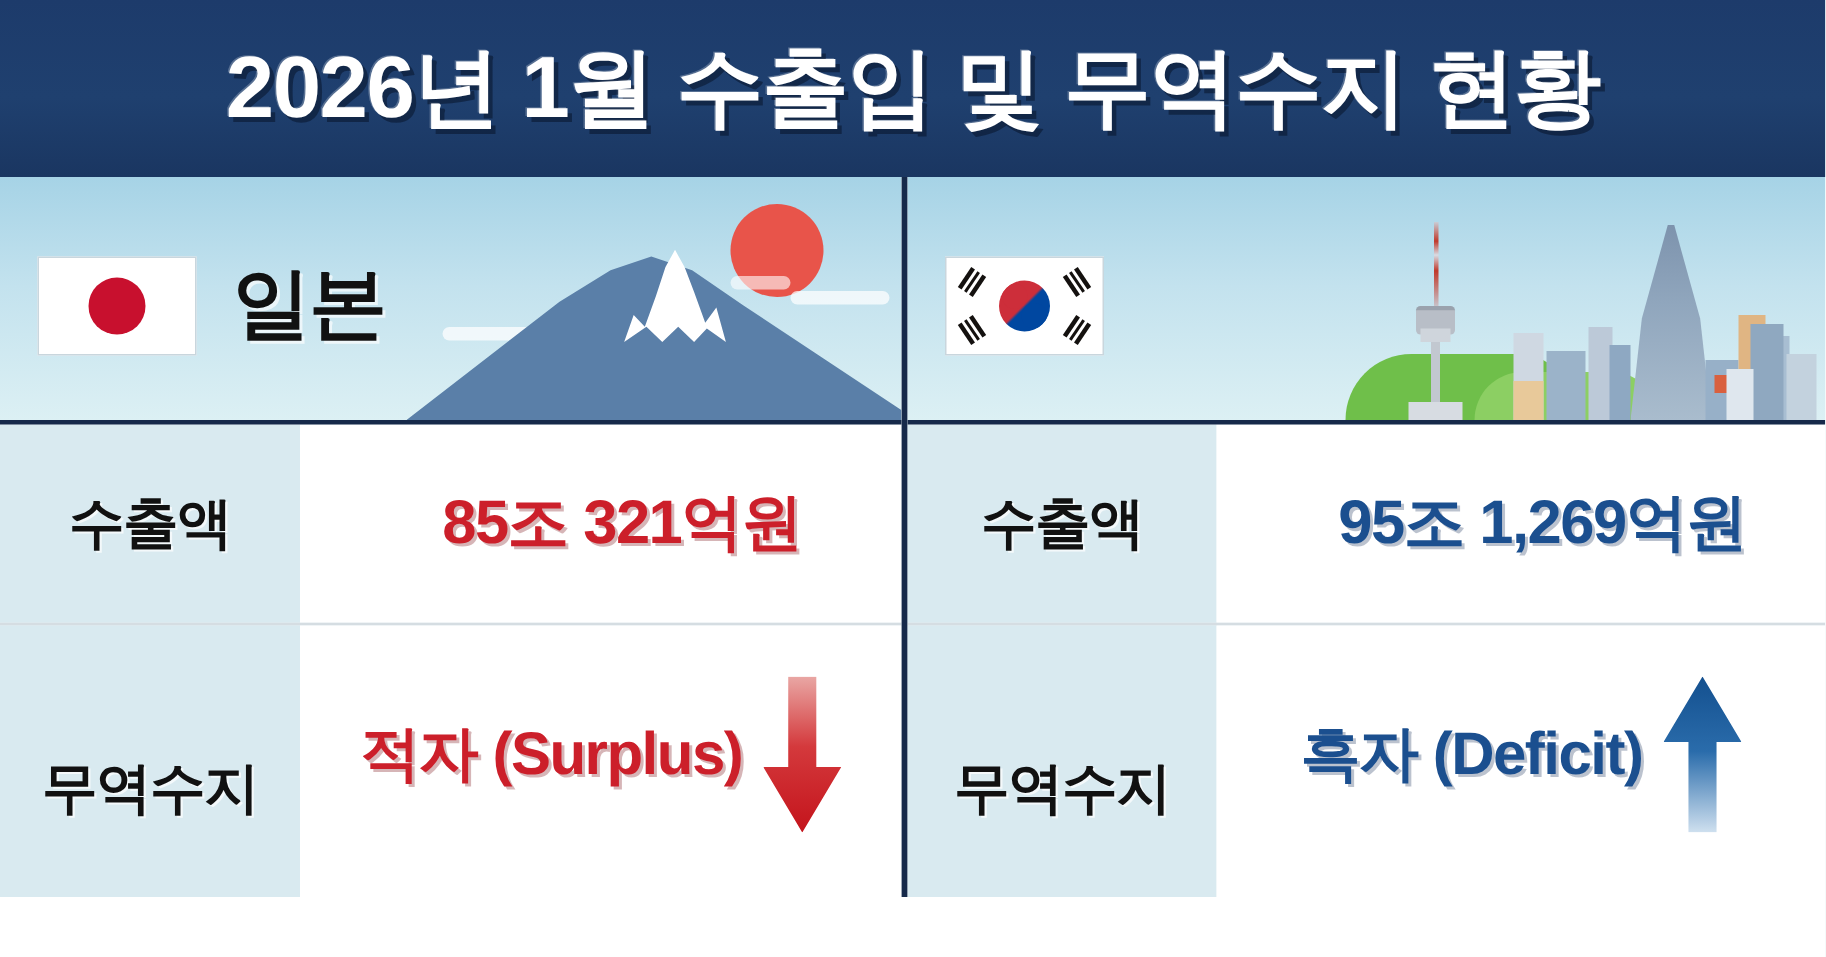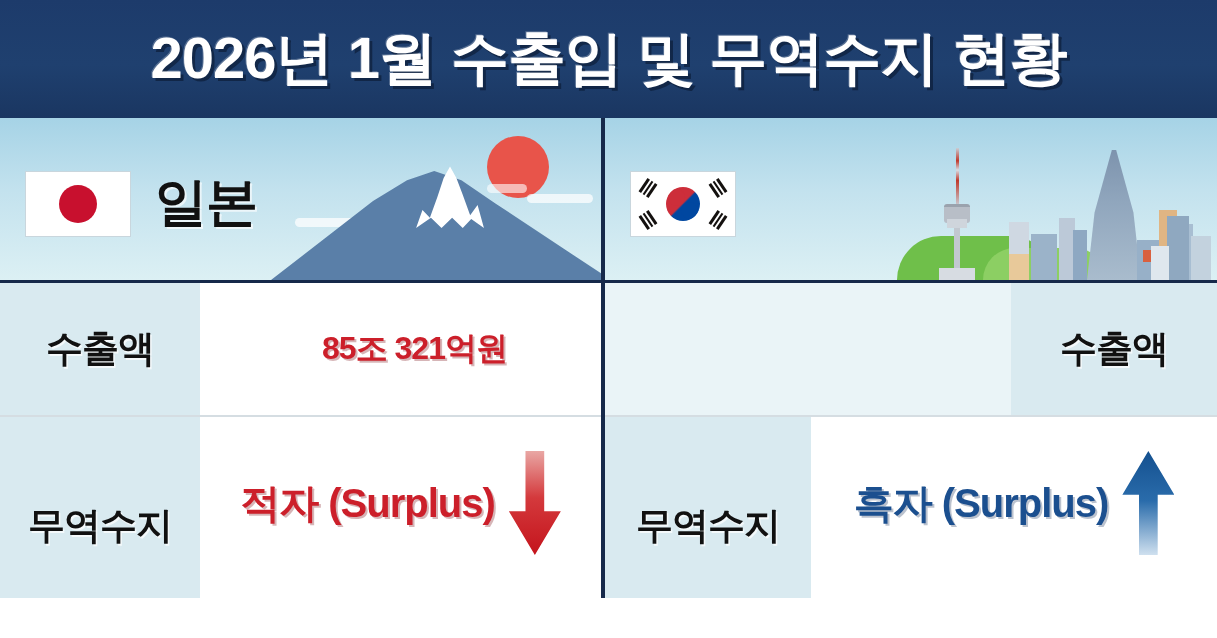--- a/index.html
+++ b/index.html
@@ -289,21 +289,21 @@
     display: flex;
     flex-direction: column;
     line-height: 1.12;
   }
   .value-text {
     font-size: 40px;
     font-weight: bold;
     letter-spacing: -1px;
     white-space: nowrap;
   }
-  .value-text.big { font-size: 32px; margin-left: 28px; }
+  .value-text.big { font-size: 41px; margin-left: 28px; }
   .val-red  { color: #cc1f2a; text-shadow: 2px 2px 0 rgba(120,10,18,0.30); }
   .val-blue { color: #1b4f8f; text-shadow: 2px 2px 0 rgba(10,35,80,0.28); }
 
   
   .arrow {
     width: 52px;
     height: 104px;
     flex: 0 0 52px;
   }
   .arrow-down {
@@ -429,30 +429,37 @@
           <div class="bldg" style="right:28px;width:22px;height:64px;background:#8fa8c0;"></div>
           <div class="bldg" style="right:6px;width:20px;height:44px;background:#c3d2de;"></div>
           <div class="bldg" style="right:48px;width:18px;height:34px;background:#dfe7ee;"></div>
         </div>
       </div>
 
       <div class="row row-export">
         <div class="cell-label">
           <span class="label-text">수출액</span>
         </div>
+        <div class="cell-value">
+          <div class="value-wrap">
+            <div class="value-lines">
+              <span class="value-text big val-blue">95조 1,269억원</span>
+            </div>
+          </div>
+        </div>
       </div>
 
       <div class="row row-balance">
         <div class="cell-label">
           <span class="label-text">무역수지</span>
         </div>
         <div class="cell-value">
           <div class="value-wrap">
             <div class="value-lines">
-              <span class="value-text val-blue">흑자 (Surplus)</span>
+              <span class="value-text val-blue">흑자 (Deficit)</span>
             </div>
             <div class="arrow arrow-up"></div>
           </div>
         </div>
       </div>
     </div>
 
   </div>
 </div>
 

